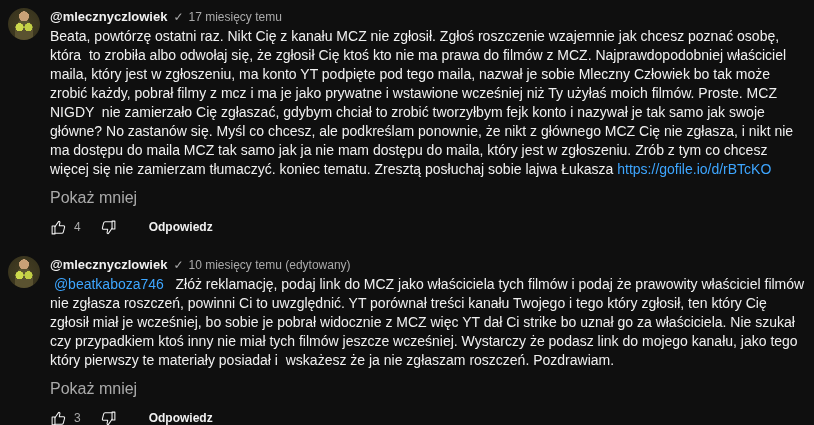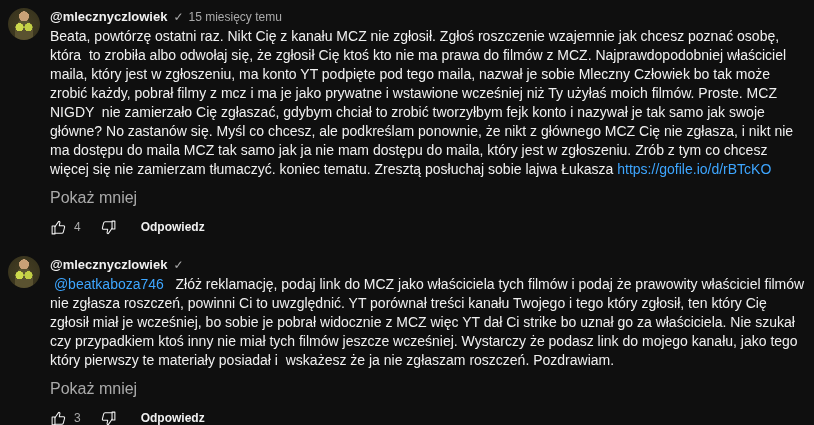--- a/index.html
+++ b/index.html
@@ -41,37 +41,37 @@
   .actions { display: flex; align-items: center; margin-top: 11px; height: 18px; }
   .icon-btn {
     background: none; border: none; padding: 0; margin: 0; cursor: pointer;
     display: flex; align-items: center; color: #f1f1f1;
   }
   .icon-btn svg { display: block; }
   .like-count { font-size: 12px; color: #aaaaaa; margin-left: 7px; }
   .dislike-btn { margin-left: 19px; }
   .dislike-btn svg { transform: rotate(180deg); }
   .reply-btn {
-    margin-left: 24px; background: none; border: none; padding: 0; cursor: pointer;
+    margin-left: 32px; background: none; border: none; padding: 0; cursor: pointer;
     font-size: 12px; font-weight: 700; color: #f1f1f1;
     font-family: "Liberation Sans", sans-serif;
   }
 </style>
 </head>
 <body>
 
 <div class="comments-section">
 
   <div class="comment">
     <div class="avatar"></div>
     <div class="content">
       <div class="header">
         <span class="author">@mlecznyczlowiek</span>
         <span class="check">✓</span>
-        <span class="time">15 miesięcy temu</span>
+        <span class="time">17 miesięcy temu</span>
       </div>
       <p class="body"><span>Beata, powtórzę ostatni raz. Nikt Cię z kanału MCZ nie zgłosił. Zgłoś roszczenie wzajemnie jak chcesz poznać osobę, która  to zrobiła albo odwołaj się, że zgłosił Cię ktoś kto nie ma prawa do filmów z MCZ. Najprawdopodobniej właściciel maila, który jest w zgłoszeniu, ma konto YT podpięte pod tego maila, nazwał je sobie Mleczny Człowiek bo tak może zrobić każdy, pobrał filmy z mcz i ma je jako prywatne i wstawione wcześniej niż Ty użyłaś moich filmów. Proste. MCZ NIGDY  nie zamierzało Cię zgłaszać, gdybym chciał to zrobić tworzyłbym fejk konto i nazywał je tak samo jak swoje główne? No zastanów się. Myśl co chcesz, ale podkreślam ponownie, że nikt z głównego MCZ Cię nie zgłasza, i nikt nie ma dostępu do maila MCZ tak samo jak ja nie mam dostępu do maila, który jest w zgłoszeniu. Zrób z tym co chcesz więcej się nie zamierzam tłumaczyć. koniec tematu. Zresztą posłuchaj sobie lajwa Łukasza </span><a class="blue-link">https://gofile.io/d/rBTcKO</a></p>
       <button class="show-less">Pokaż mniej</button>
       <div class="actions">
         <button class="icon-btn">
           <span>
             <svg width="17" height="17" viewBox="0 0 24 24" fill="none" stroke="#f1f1f1" stroke-width="1.5" stroke-linejoin="round" stroke-linecap="round">
               <path d="M3 10h4v11H3z"></path>
               <path d="M7 11l5.3-7.6c.9-.3 1.9.5 1.7 1.5L13.1 9.5H19c1.1 0 1.9 1 1.6 2.1l-1.8 6.8c-.3 1-1.2 1.6-2.1 1.6H7"></path>
             </svg>
@@ -90,20 +90,21 @@
       </div>
     </div>
   </div>
 
   <div class="comment">
     <div class="avatar"></div>
     <div class="content">
       <div class="header">
         <span class="author">@mlecznyczlowiek</span>
         <span class="check">✓</span>
+        <span class="time">10 miesięcy temu (edytowany)</span>
       </div>
       <p class="body"><a class="blue-link"> @beatkaboza746</a><span>   Złóż reklamację, podaj link do MCZ jako właściciela tych filmów i podaj że prawowity właściciel filmów nie zgłasza roszczeń, powinni Ci to uwzględnić. YT porównał treści kanału Twojego i tego który zgłosił, ten który Cię zgłosił miał je wcześniej, bo sobie je pobrał widocznie z MCZ więc YT dał Ci strike bo uznał go za właściciela. Nie szukał czy przypadkiem ktoś inny nie miał tych filmów jeszcze wcześniej. Wystarczy że podasz link do mojego kanału, jako tego który pierwszy te materiały posiadał i  wskażesz że ja nie zgłaszam roszczeń. Pozdrawiam.</span></p>
       <button class="show-less">Pokaż mniej</button>
       <div class="actions">
         <button class="icon-btn">
           <span>
             <svg width="17" height="17" viewBox="0 0 24 24" fill="none" stroke="#f1f1f1" stroke-width="1.5" stroke-linejoin="round" stroke-linecap="round">
               <path d="M3 10h4v11H3z"></path>
               <path d="M7 11l5.3-7.6c.9-.3 1.9.5 1.7 1.5L13.1 9.5H19c1.1 0 1.9 1 1.6 2.1l-1.8 6.8c-.3 1-1.2 1.6-2.1 1.6H7"></path>
             </svg>

